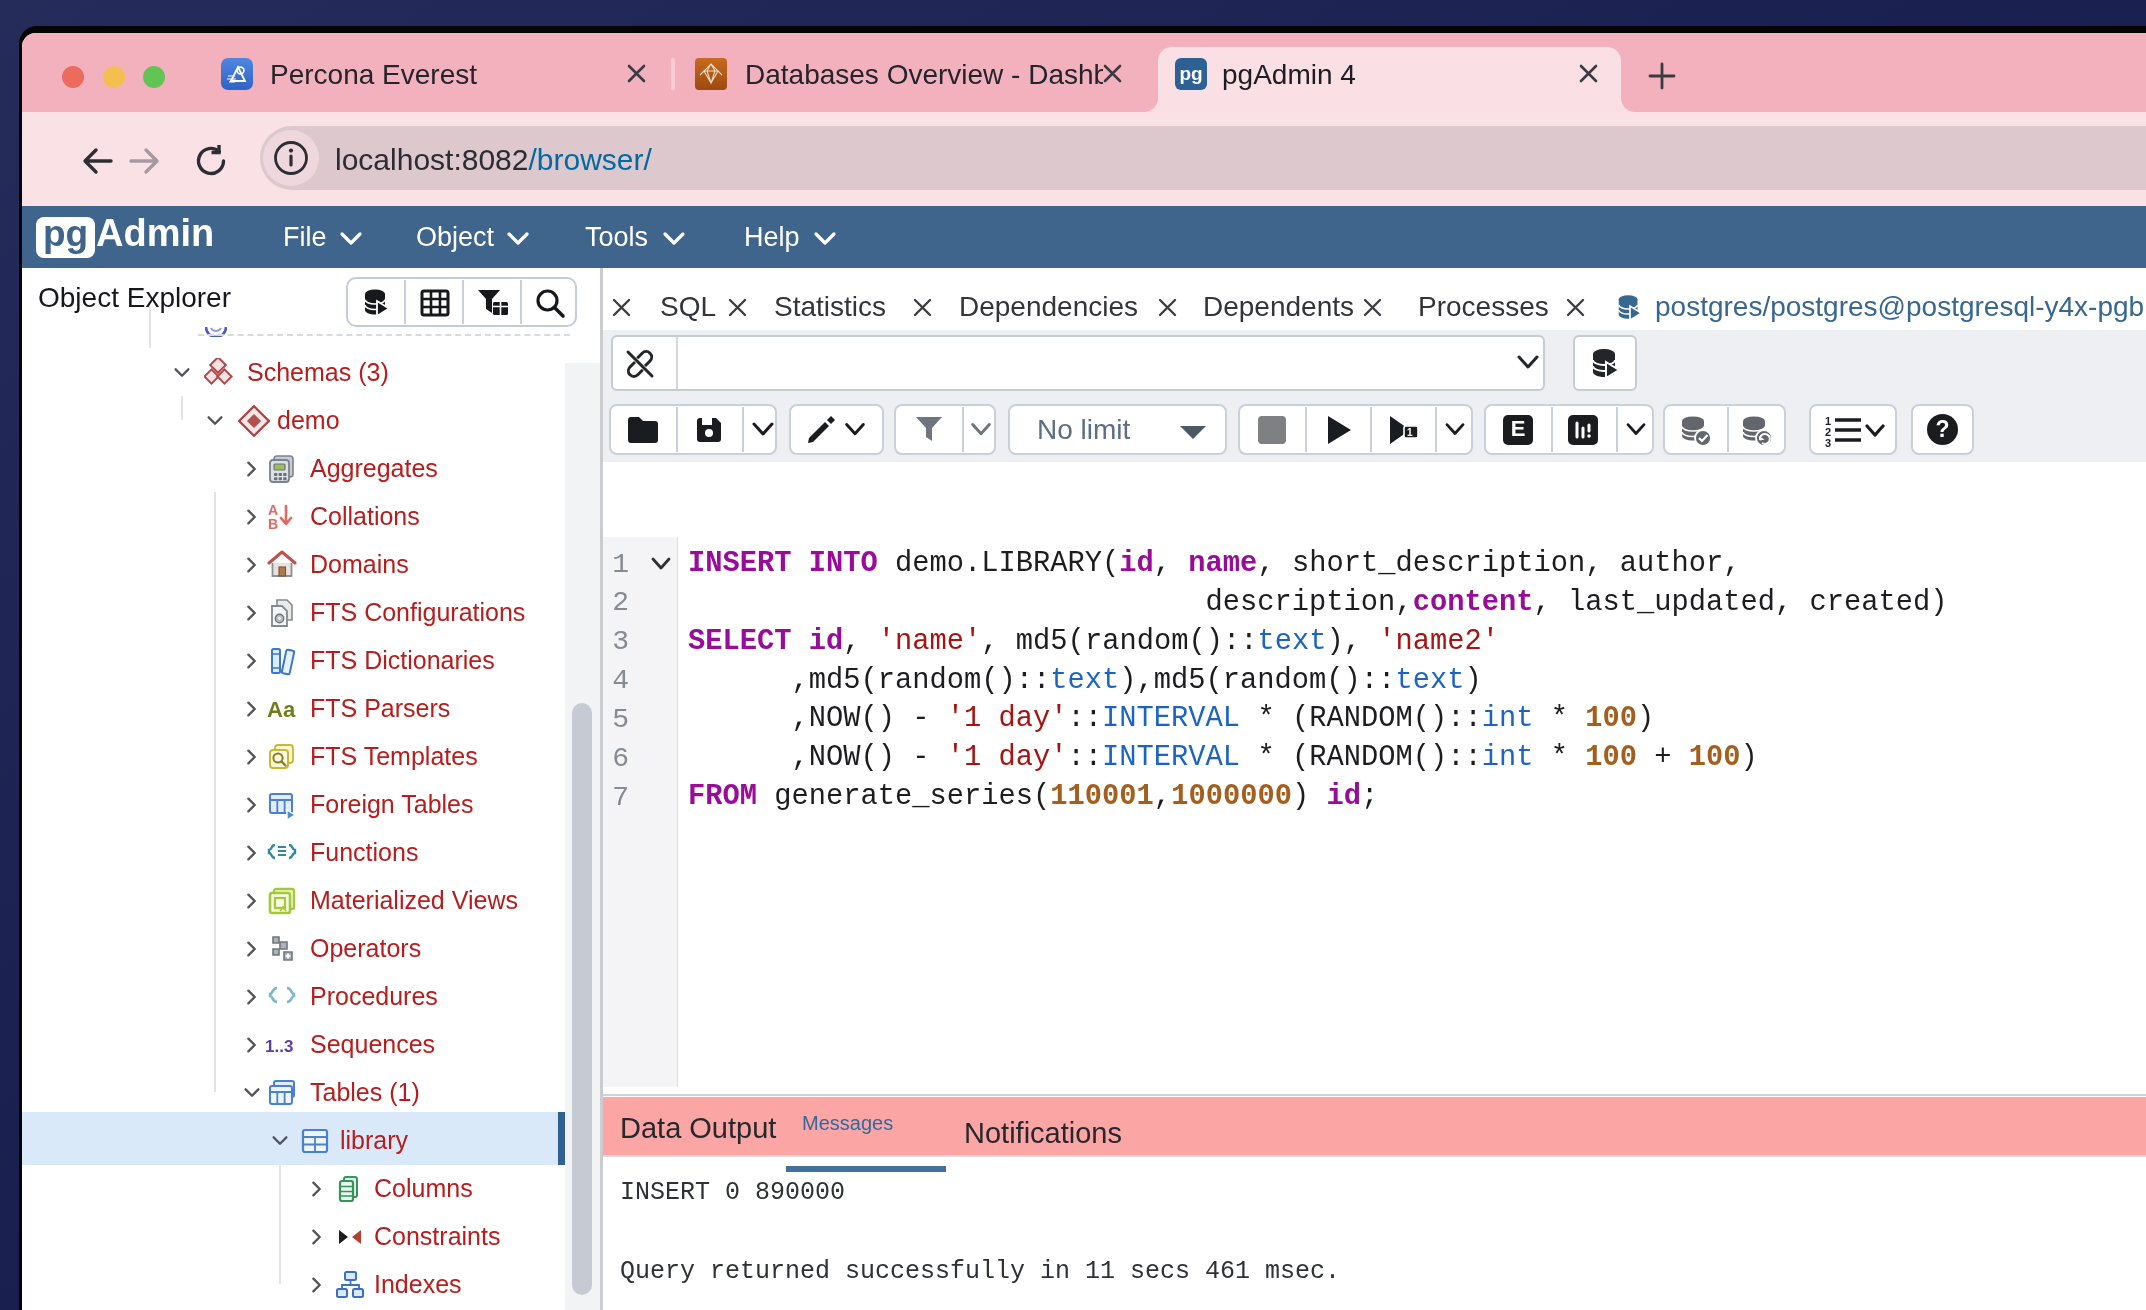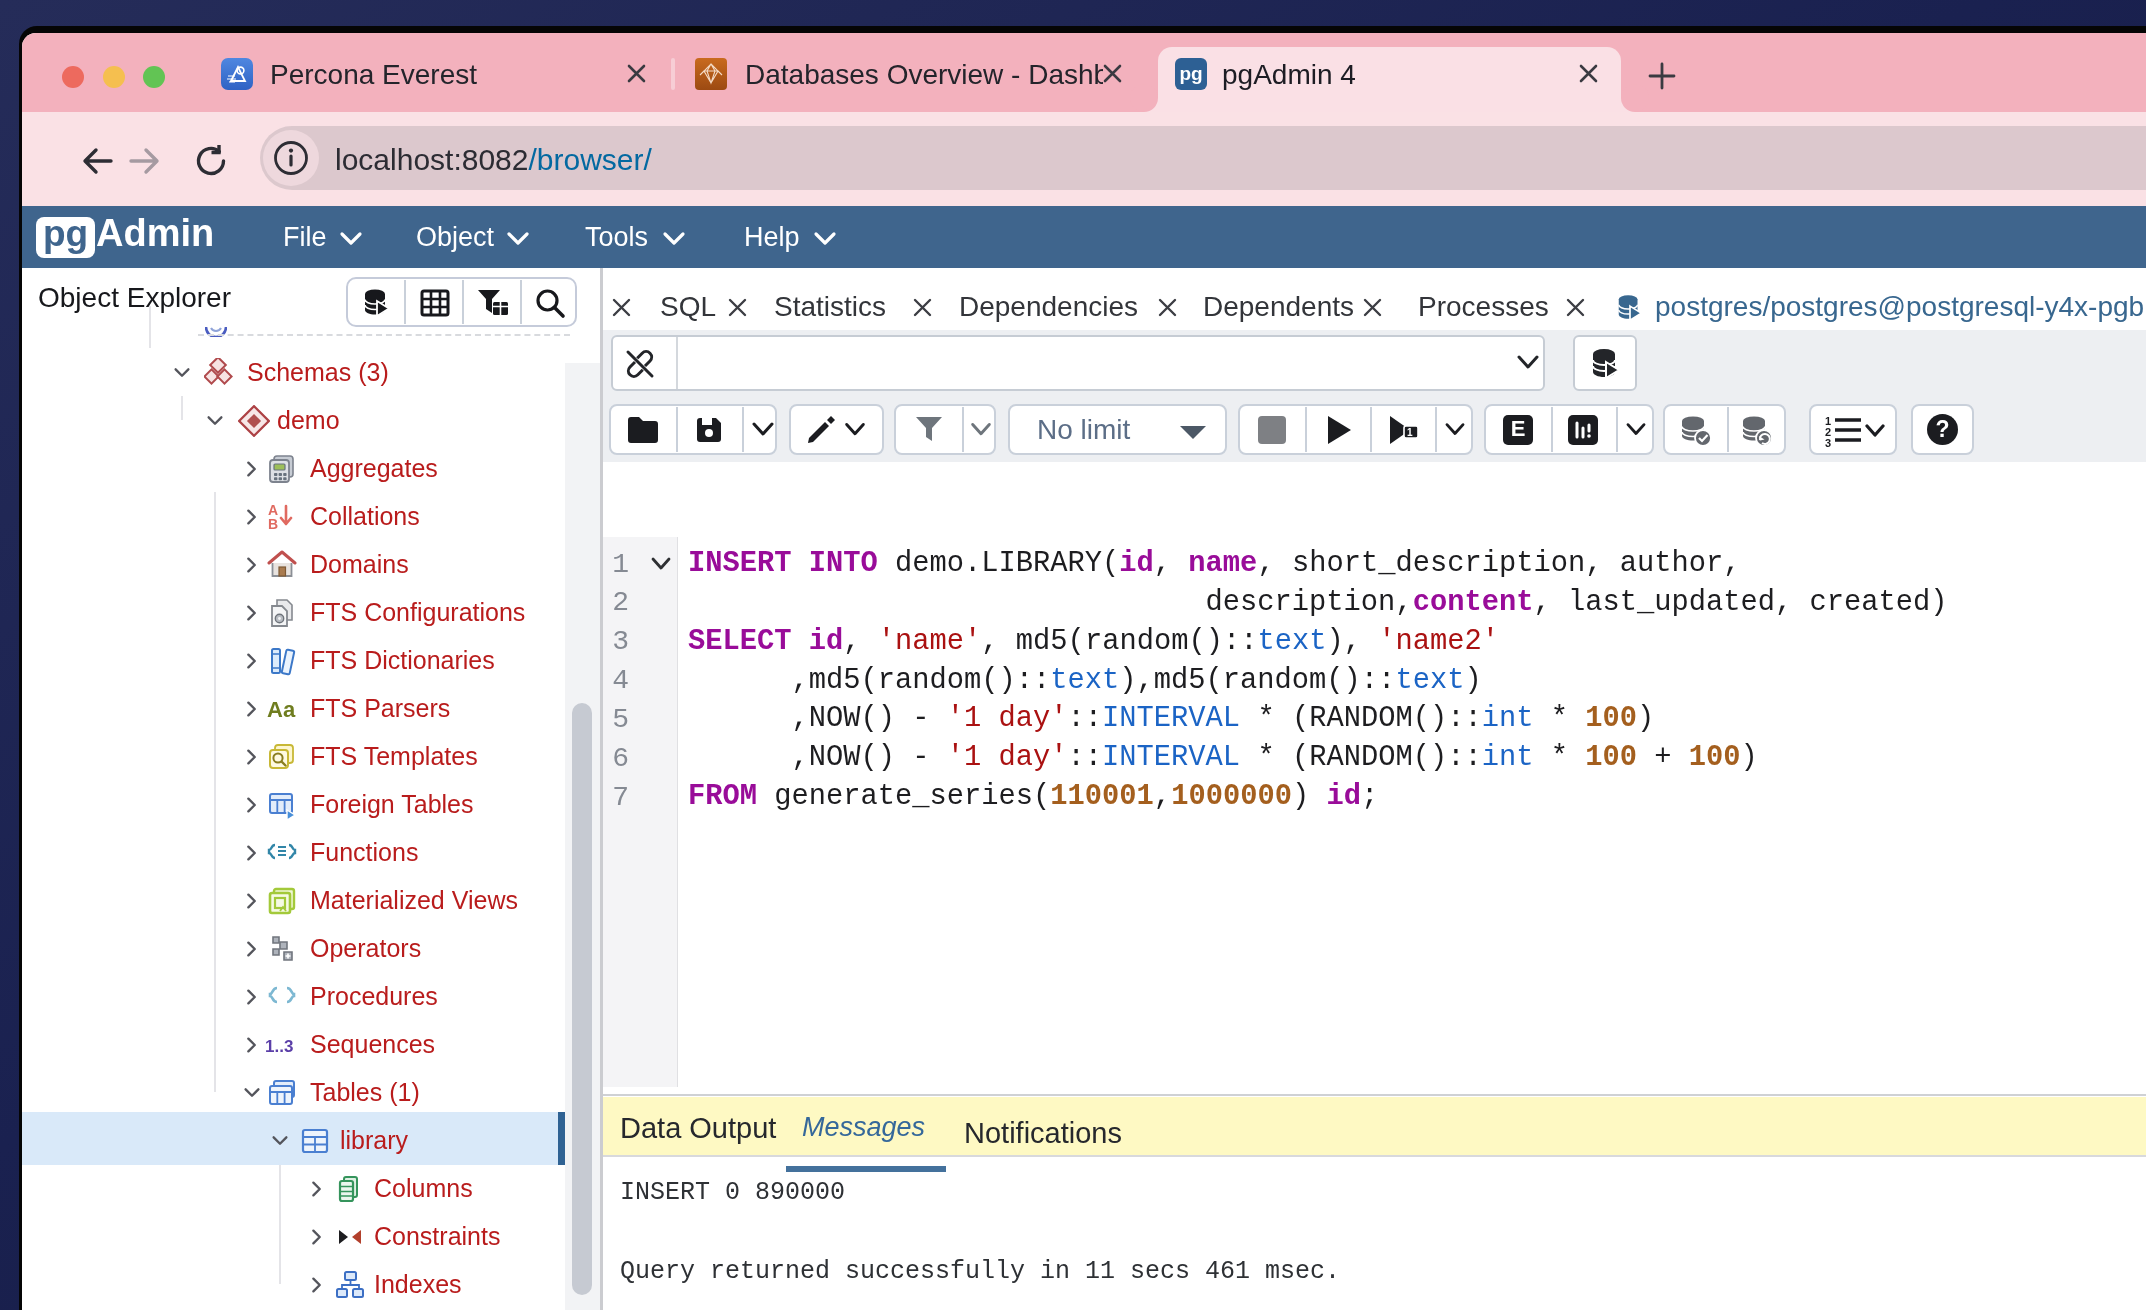--- a/index.html
+++ b/index.html
@@ -48,21 +48,21 @@
   .lnum { position:absolute; left:0; width:26px; text-align:right; font-family:"Liberation Mono",monospace;
           font-size:28px; color:#858a93; line-height:38.86px; }
   #code { position:absolute; left:85px; top:8px; font-family:"Liberation Mono",monospace;
           font-size:28.75px; line-height:38.86px; white-space:pre; color:#1d1d20; }
   .kw { color:#990c99; font-weight:bold; }
   .str { color:#aa1111; }
   .typ { color:#1b64c5; }
   .num { color:#a45f1e; font-weight:bold; }
   
   #bsplit { position:absolute; left:0; top:826px; width:1543px; height:2px; background:#cfd1d4; }
-  #btabs { position:absolute; left:0; top:829px; width:1543px; height:60px; background:#fef9c3;
+  #btabs { position:absolute; left:0; top:829px; width:1543px; height:60px; background:#fca5a5;
            border-bottom:2px solid #d8d9dc; }
   #bmsg { position:absolute; left:0; top:905px; width:1543px; height:137px; background:#fff;
           font-family:"Liberation Mono",monospace; font-size:25px; color:#2e3135; }
   
   .trow { position:absolute; left:0; height:48px; line-height:48px; font-size:25px; color:#b91c1c; white-space:nowrap; }
   .chev { position:absolute; width:20px; height:20px; }
   svg { display:block; }
   .ticon { position:absolute; }
 </style>
 </head>
@@ -596,21 +596,21 @@
                               description,<span class="kw">content</span>, last_updated, created)
 <span class="kw">SELECT</span> <span class="kw">id</span>, <span class="str">'name'</span>, md5(random()::<span class="typ">text</span>), <span class="str">'name2'</span>
       ,md5(random()::<span class="typ">text</span>),md5(random()::<span class="typ">text</span>)
       ,NOW() - <span class="str">'1 day'</span>::<span class="typ">INTERVAL</span> * (RANDOM()::<span class="typ">int</span> * <span class="num">100</span>)
       ,NOW() - <span class="str">'1 day'</span>::<span class="typ">INTERVAL</span> * (RANDOM()::<span class="typ">int</span> * <span class="num">100</span> + <span class="num">100</span>)
 <span class="kw">FROM</span> generate_series(<span class="num">110001</span>,<span class="num">1000000</span>) <span class="kw">id</span>;</div>
     </div>
     <div id="bsplit"></div>
     <div id="btabs">
       <div class="abs" style="left:17px; top:15px; font-size:29px; color:#26282d;">Data Output</div>
-      <div class="abs" style="left:199px; top:15px; font-size:27px; color:#35689a;font-style:italic;">Messages</div>
+      <div class="abs" style="left:199px; top:15px; font-size:20px; color:#35689a;">Messages</div>
       <div class="abs" style="left:361px; top:13px; font-size:29px; color:#26282d;margin-top:7px;">Notifications</div>
       <div class="abs" style="left:183px; top:69px; width:160px; height:6px; background:#44719c;"></div>
     </div>
     <div id="bmsg">
       <div class="abs" style="left:17px; top:5px;">INSERT 0 890000</div>
       <div class="abs" style="left:17px; top:84px;">Query returned successfully in 11 secs 461 msec.</div>
     </div>
   </div>
 </div>
   </div>

